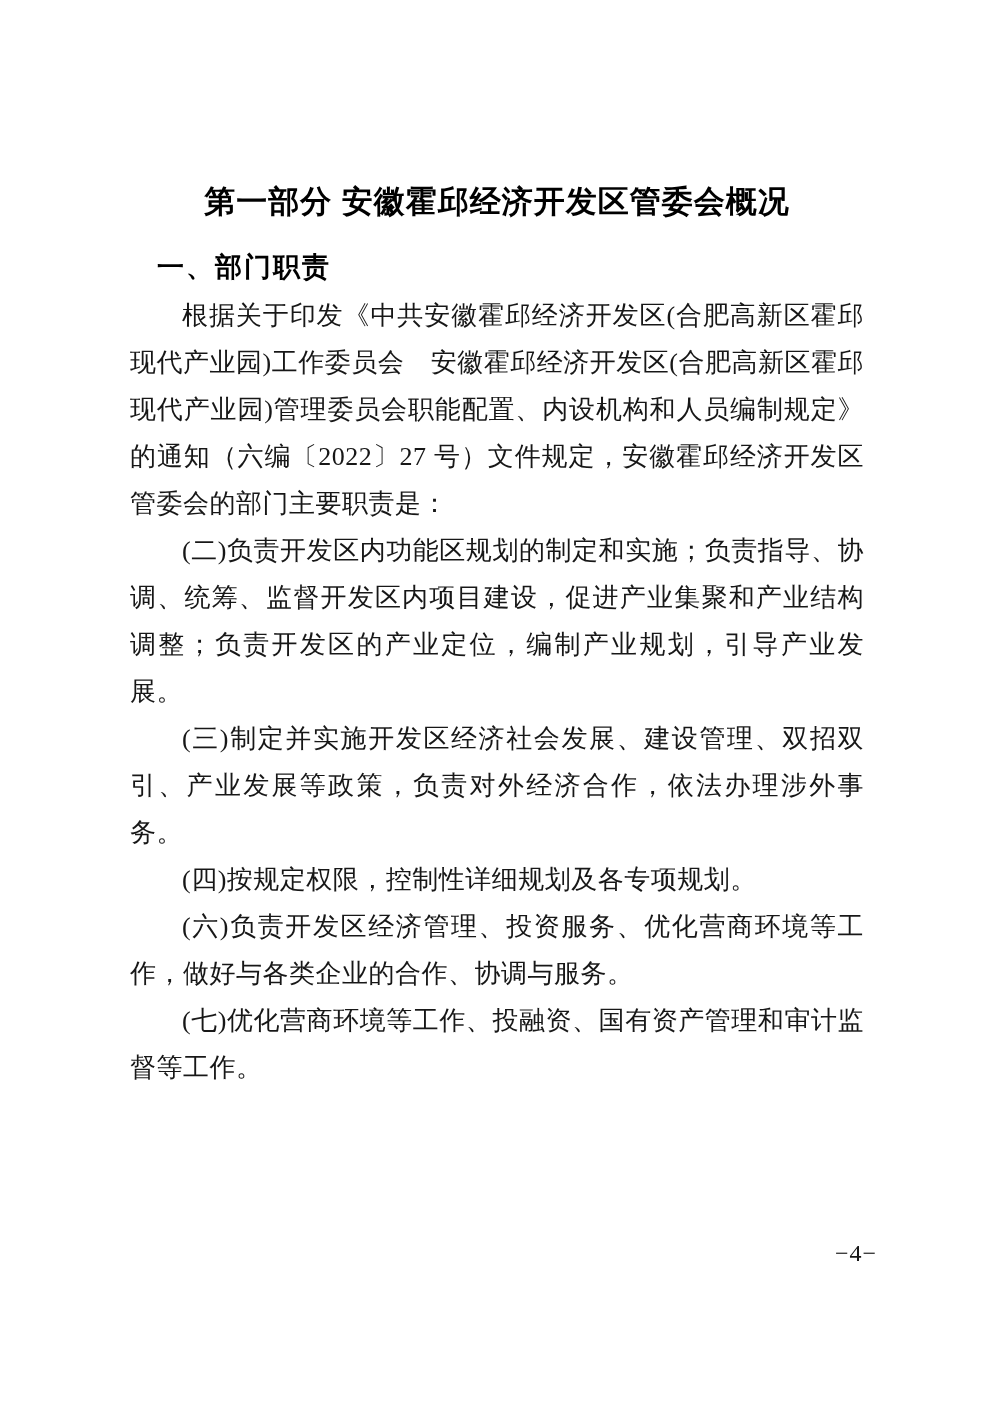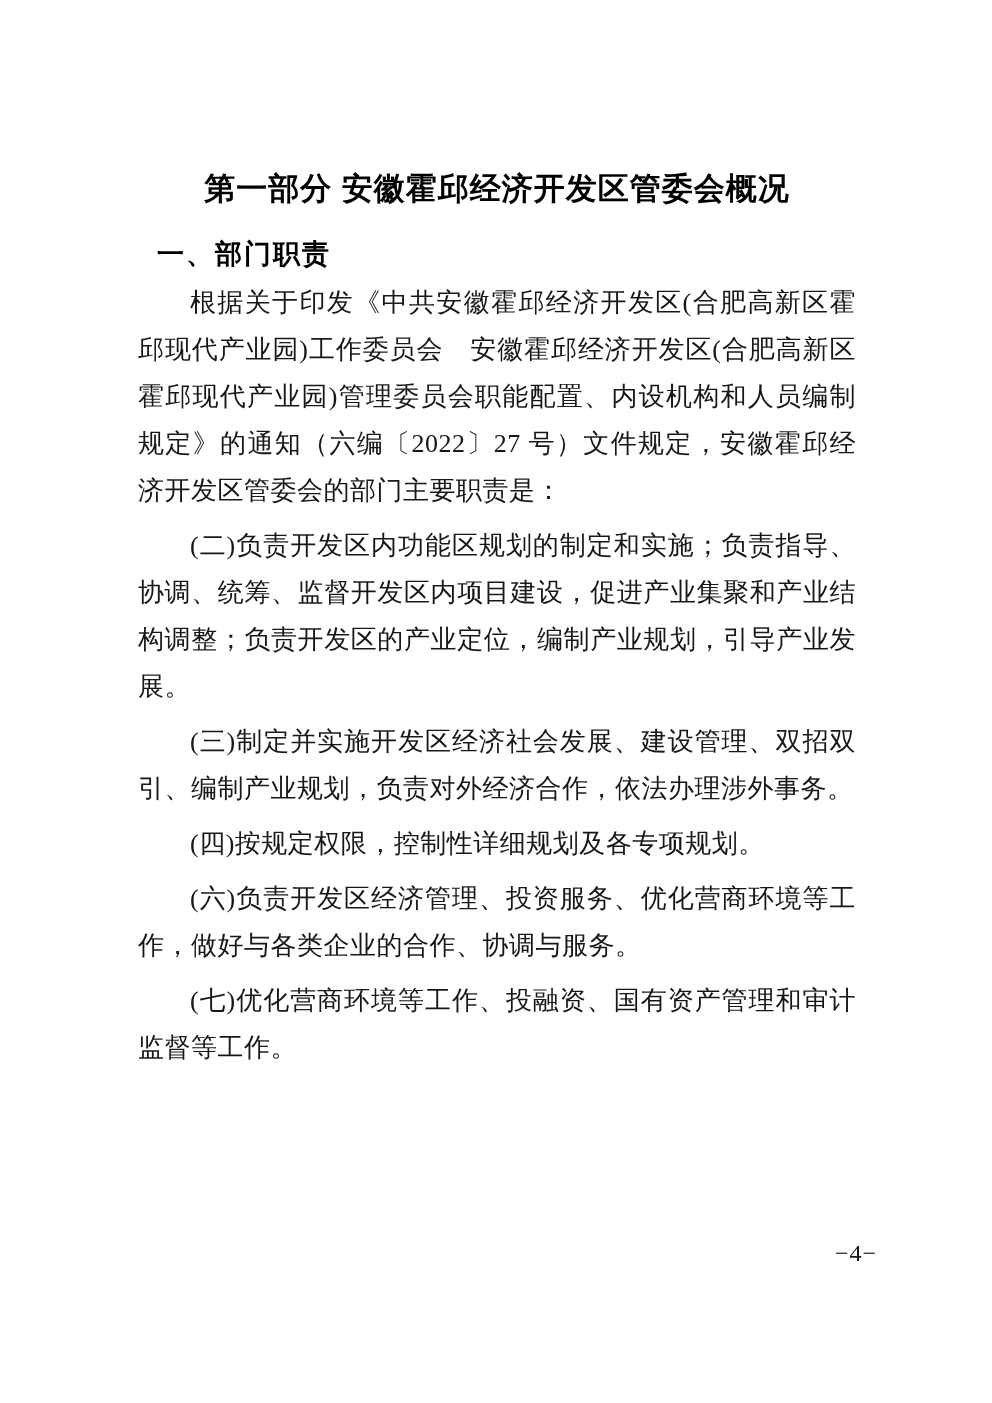--- a/index.html
+++ b/index.html
@@ -13,21 +13,21 @@
     height: 1403px;
     margin: 0 auto;
     background: #ffffff;
     overflow: hidden;
     font-family: "Liberation Serif", "DejaVu Serif", serif;
     color: #171717;
   }
   .content {
     position: absolute;
     left: 130px;
-    top: 168px;
+    top: 181px;
     width: 734px;
   }
   .doc-title {
     margin: 0;
     font-family: "Liberation Sans", "DejaVu Sans", sans-serif;
     font-weight: bold;
     font-size: 31px;
     line-height: 42px;
     letter-spacing: 1px;
     text-align: center;
@@ -45,21 +45,21 @@
     color: #000000;
   }
   .body-text {
     margin-top: 11px;
     font-size: 26px;
     line-height: 47px;
     text-align: justify;
     letter-spacing: 0.5px;
   }
   .body-text p {
-    margin: 8px;
+    margin: 0;
     text-indent: 52px;
   }
   .page-number {
     position: absolute;
     right: 115px;
     top: 1238px;
     font-size: 24px;
     line-height: 30px;
     color: #171717;
     letter-spacing: 1px;
@@ -68,20 +68,20 @@
 </head>
 <body>
 
 <div class="page">
   <div class="content">
     <h1 class="doc-title">第一部分 安徽霍邱经济开发区管委会概况</h1>
     <h2 class="section-heading">一、部门职责</h2>
     <div class="body-text">
       <p>根据关于印发《中共安徽霍邱经济开发区(合肥高新区霍邱现代产业园)工作委员会　安徽霍邱经济开发区(合肥高新区霍邱现代产业园)管理委员会职能配置、内设机构和人员编制规定》的通知（六编〔2022〕27 号）文件规定，安徽霍邱经济开发区管委会的部门主要职责是：</p>
       <p>(二)负责开发区内功能区规划的制定和实施；负责指导、协调、统筹、监督开发区内项目建设，促进产业集聚和产业结构调整；负责开发区的产业定位，编制产业规划，引导产业发展。</p>
-      <p>(三)制定并实施开发区经济社会发展、建设管理、双招双引、编制产业规划，负责对外经济合作，依法办理涉外事务。</p>
+      <p>(三)制定并实施开发区经济社会发展、建设管理、双招双引、产业发展等政策，负责对外经济合作，依法办理涉外事务。</p>
       <p>(四)按规定权限，控制性详细规划及各专项规划。</p>
       <p>(六)负责开发区经济管理、投资服务、优化营商环境等工作，做好与各类企业的合作、协调与服务。</p>
       <p>(七)优化营商环境等工作、投融资、国有资产管理和审计监督等工作。</p>
     </div>
   </div>
   <div class="page-number">−4−</div>
 </div>
 
 </body></html>

